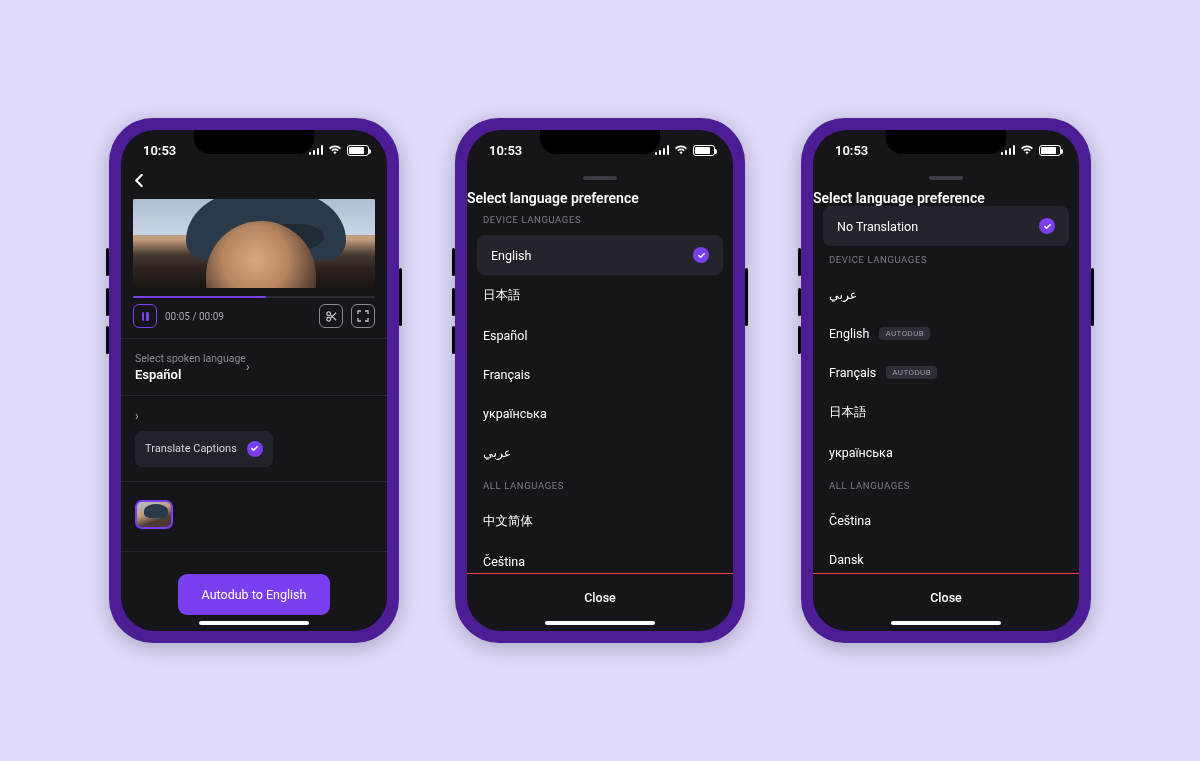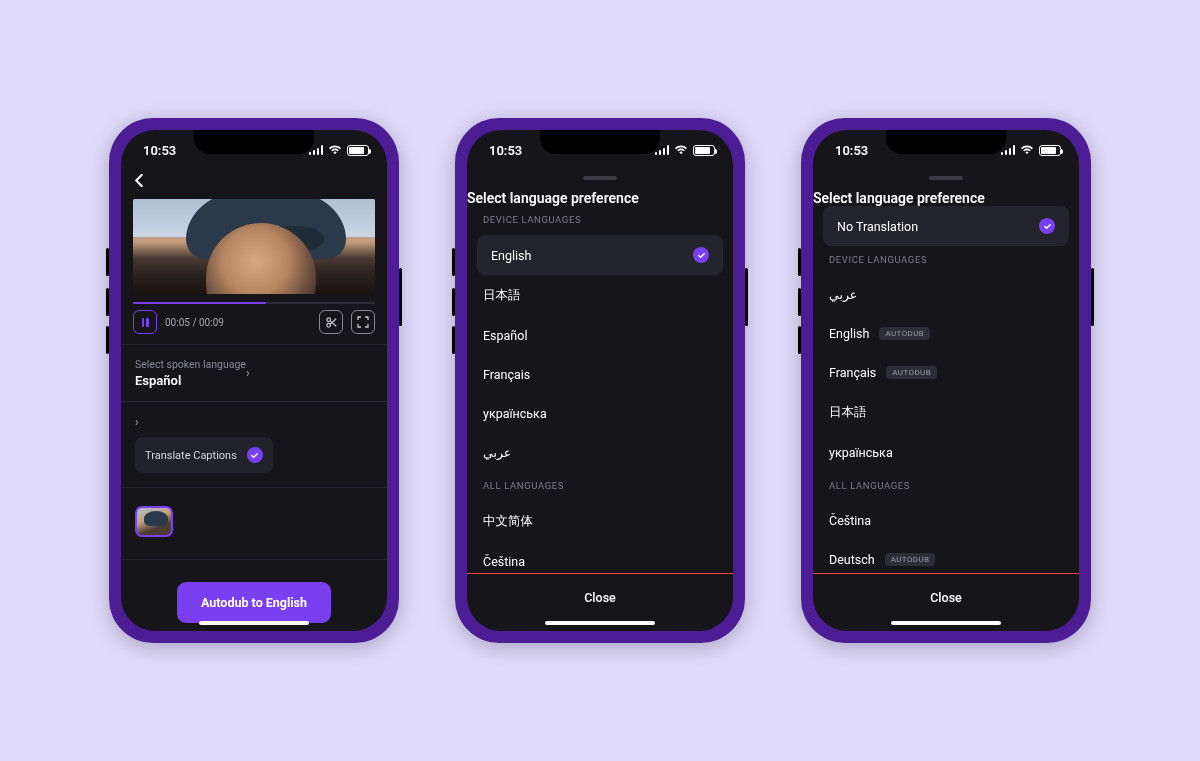--- a/index.html
+++ b/index.html
@@ -175,21 +175,21 @@
   .small-thumb {
     margin:18px 14px 0; width:38px; height:38px; border:2px solid #7b3ff2; border-radius:7px;
     background: linear-gradient(160deg,#aebfd4 0%, #c59f7e 40%, #4a3b33 70%);
     position:relative; overflow:hidden;
   }
   .small-thumb::after {
     content:""; position:absolute; left:20%; top:10%; width:70%; height:55%;
     background:#2a3a4a; border-radius:50% 50% 30% 30%;
   }
   .cta-btn {
-    margin:22px auto 8px; background:#7b3ff2; color:#fff; font-weight:700;
+    margin:22px auto 16px; background:#7b3ff2; color:#fff; font-weight:400;
     font-size:12.5px; padding:13px 24px; border-radius:9px; width:fit-content;
   }
 
   
   .sheet-grab {
     width:34px; height:4px; border-radius:3px; background:#3c3c44;
     margin:6px auto 10px;
   }
   .sheet-title { text-align:left; font-size:14px; font-weight:600; }
   .section-hdr {
@@ -438,20 +438,25 @@
               </div>
             </div>
             <div class="section-hdr">ALL LANGUAGES</div>
             <div class="lang-row">
               <div class="lang-left">
                 <span>Čeština</span>
               </div>
             </div>
             <div class="lang-row">
               <div class="lang-left">
+                <span>Dansk</span>
+              </div>
+            </div>
+            <div class="lang-row">
+              <div class="lang-left">
                 <span>Deutsch</span>
                 <span class="autodub-pill">AUTODUB</span>
               </div>
             </div>
           </div>
         <div class="bottom-bar">Close</div>
       </div>
       <div class="home-indicator"></div>
     </div>
   </div>

